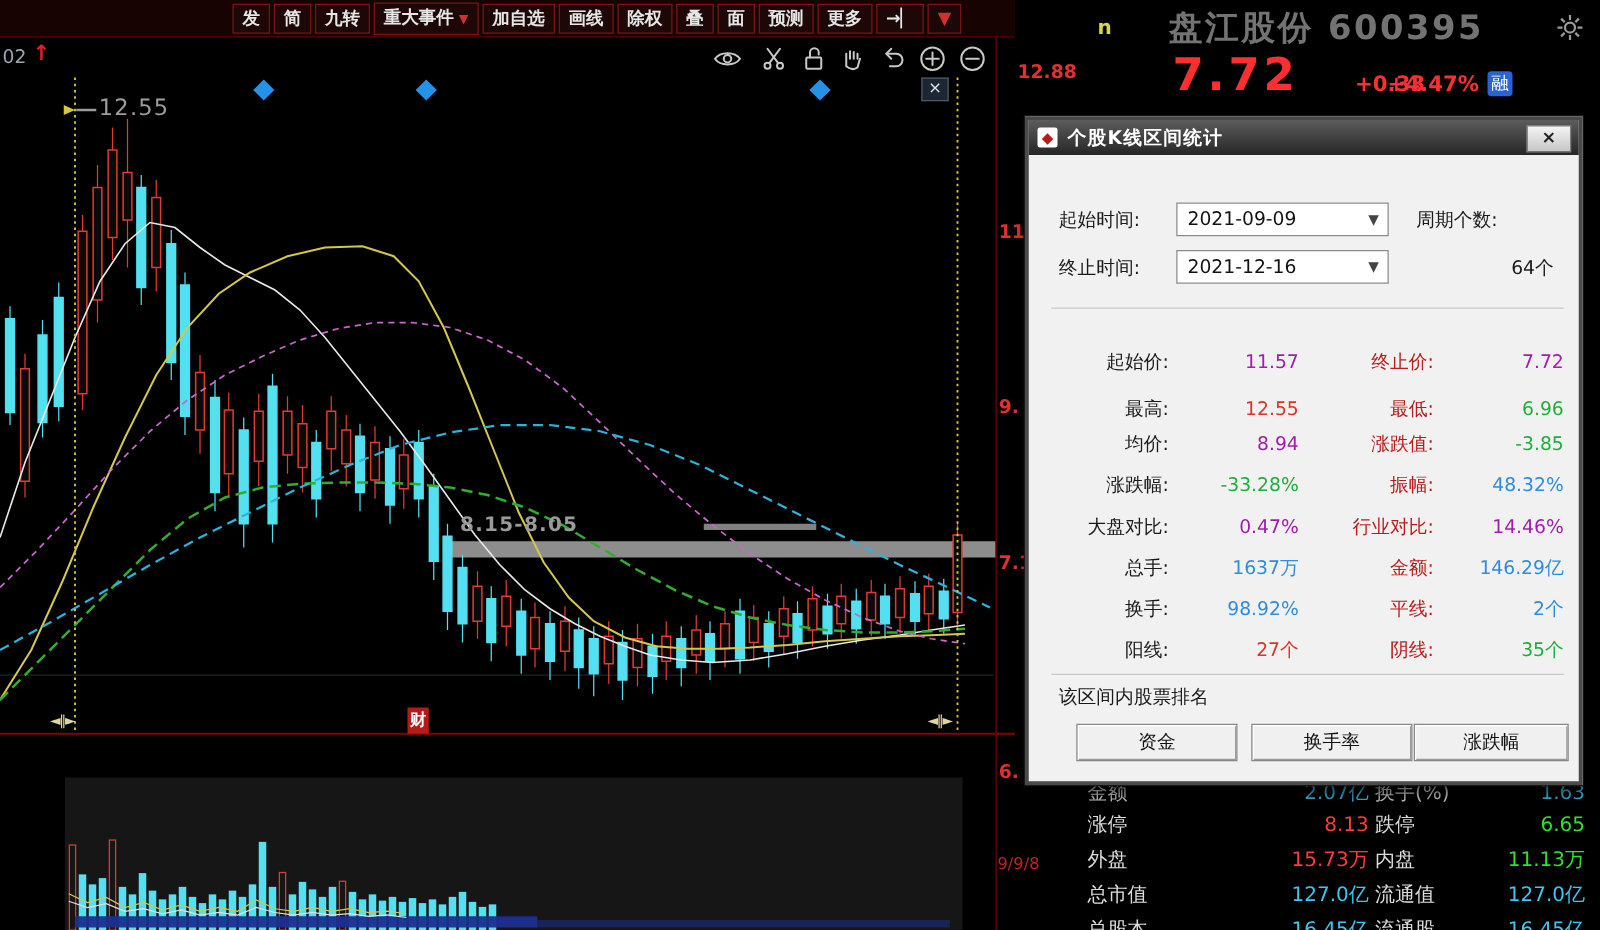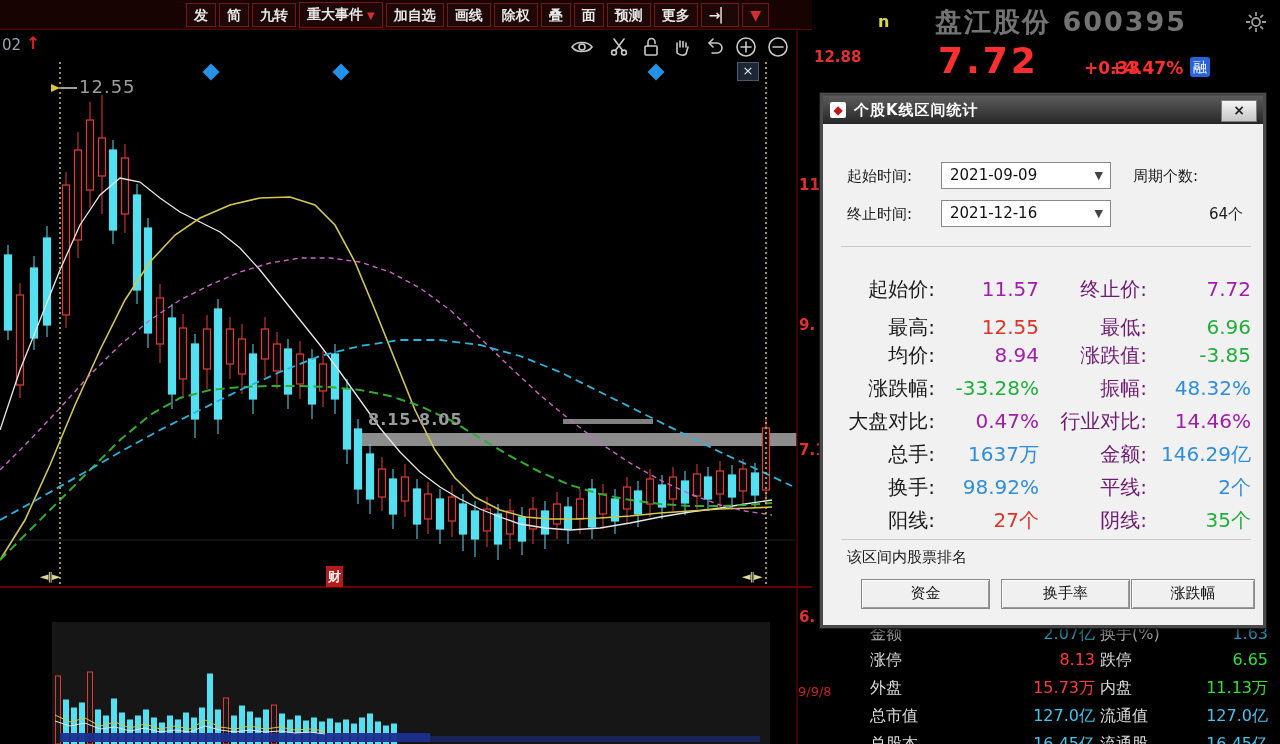--- a/index.html
+++ b/index.html
@@ -51,25 +51,25 @@
   .dlg-title-text{color:#fff;font-size:15px;font-weight:bold;letter-spacing:1px;}
   .dlg-close{position:absolute;right:6px;top:4px;width:34px;height:20px;
              background:linear-gradient(#f5f5f5,#c6c6c6);border:1px solid #7d7d7d;color:#222;
              font-size:14px;font-weight:bold;line-height:18px;text-align:center;cursor:pointer;}
   .dlg-body{position:absolute;left:0;top:28px;right:0;bottom:0;}
   .dlg-label{position:absolute;color:#1a1a1a;font-size:15px;white-space:nowrap;}
   .dlg-select{position:absolute;width:170px;height:27px;background:#fff;border:1px solid #8a8a8a;
               box-sizing:border-box;font-size:15px;color:#111;line-height:25px;padding-left:8px;cursor:pointer;}
   .dlg-select .arr{position:absolute;right:7px;top:0;color:#444;font-size:11px;line-height:25px;}
   .dlg-hr{position:absolute;left:18px;width:410px;border-top:1px solid #c9c9c9;}
-  .stat-row{position:absolute;left:0;width:100%;height:30px;font-size:20px;line-height:30px;}
+  .stat-row{position:absolute;left:0;width:100%;height:30px;font-size:15px;line-height:30px;}
   .stat-row span{position:absolute;text-align:right;white-space:nowrap;}
   .sl1{left:6px;width:106px;color:#1a1a1a;}
   .sv1{left:118px;width:98px;}
-  .sl2{left:224px;width:100px;color:#701a75;}
+  .sl2{left:224px;width:100px;color:#b91c1c;}
   .sv2{left:330px;width:98px;}
   .v-k{color:#a21caf;} .v-red{color:#e03228;} .v-green{color:#1faf3c;} .v-blue{color:#2e8de0;}
   .rank-btn{position:absolute;height:28px;background:#f0f0f0;border:1px solid #888;
             box-shadow:inset 1px 1px 0 #fff,inset -1px -1px 0 #9a9a9a;color:#111;font-size:15px;
             text-align:center;line-height:27px;cursor:pointer;}
 </style>
 </head>
 <body>
 
 <div class="app">

